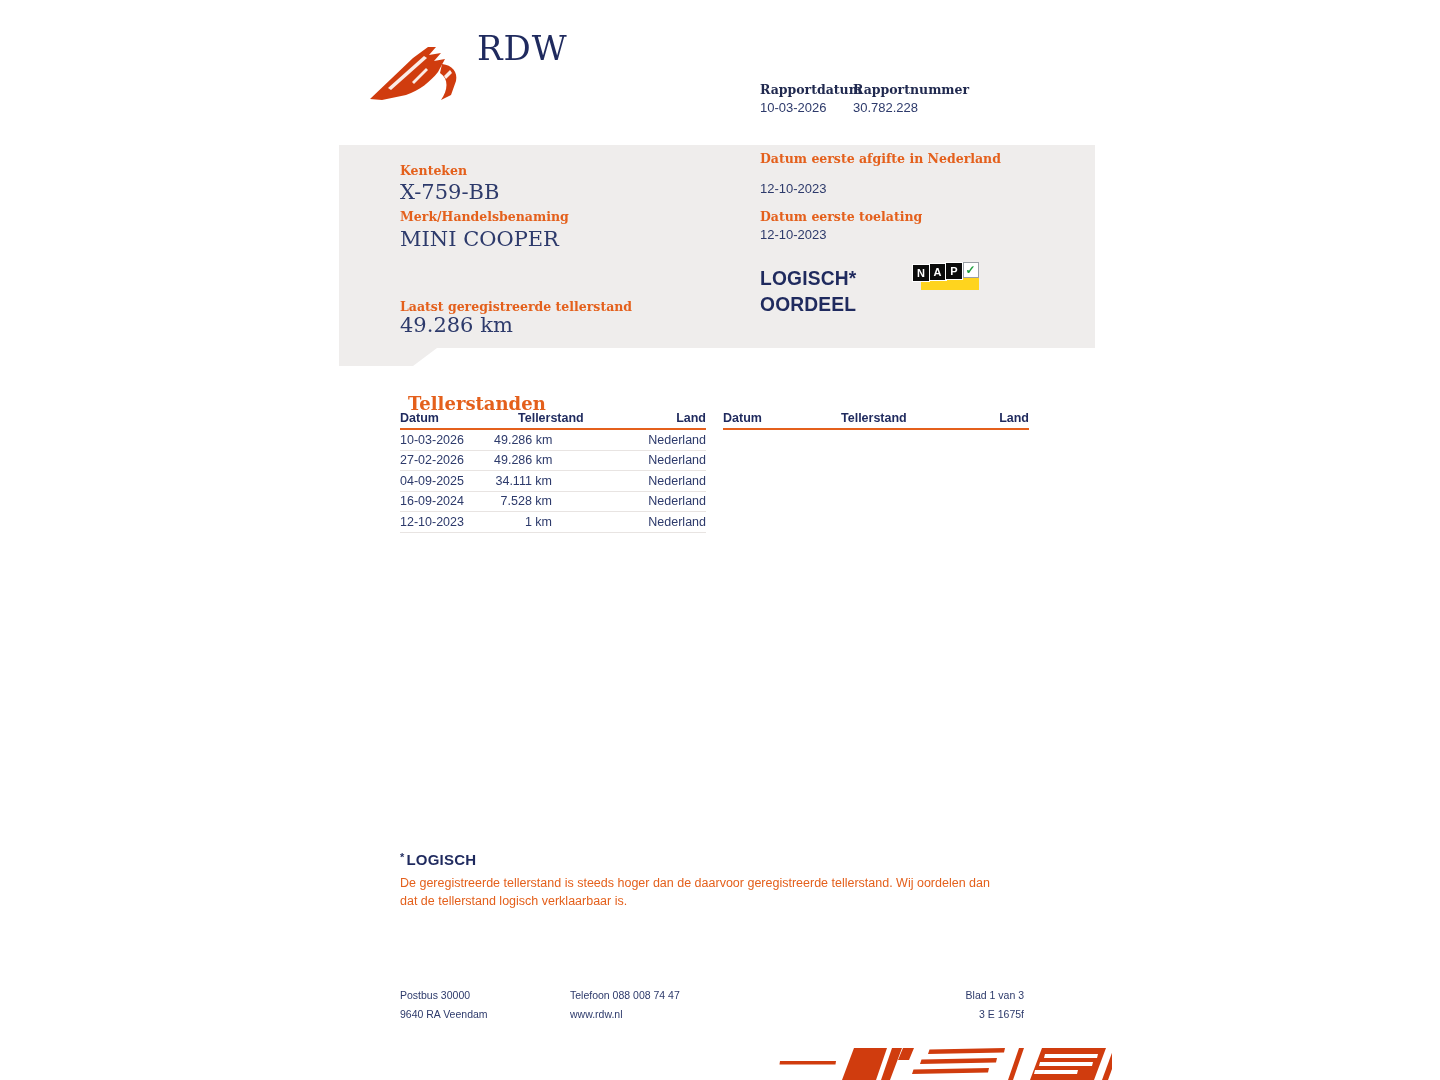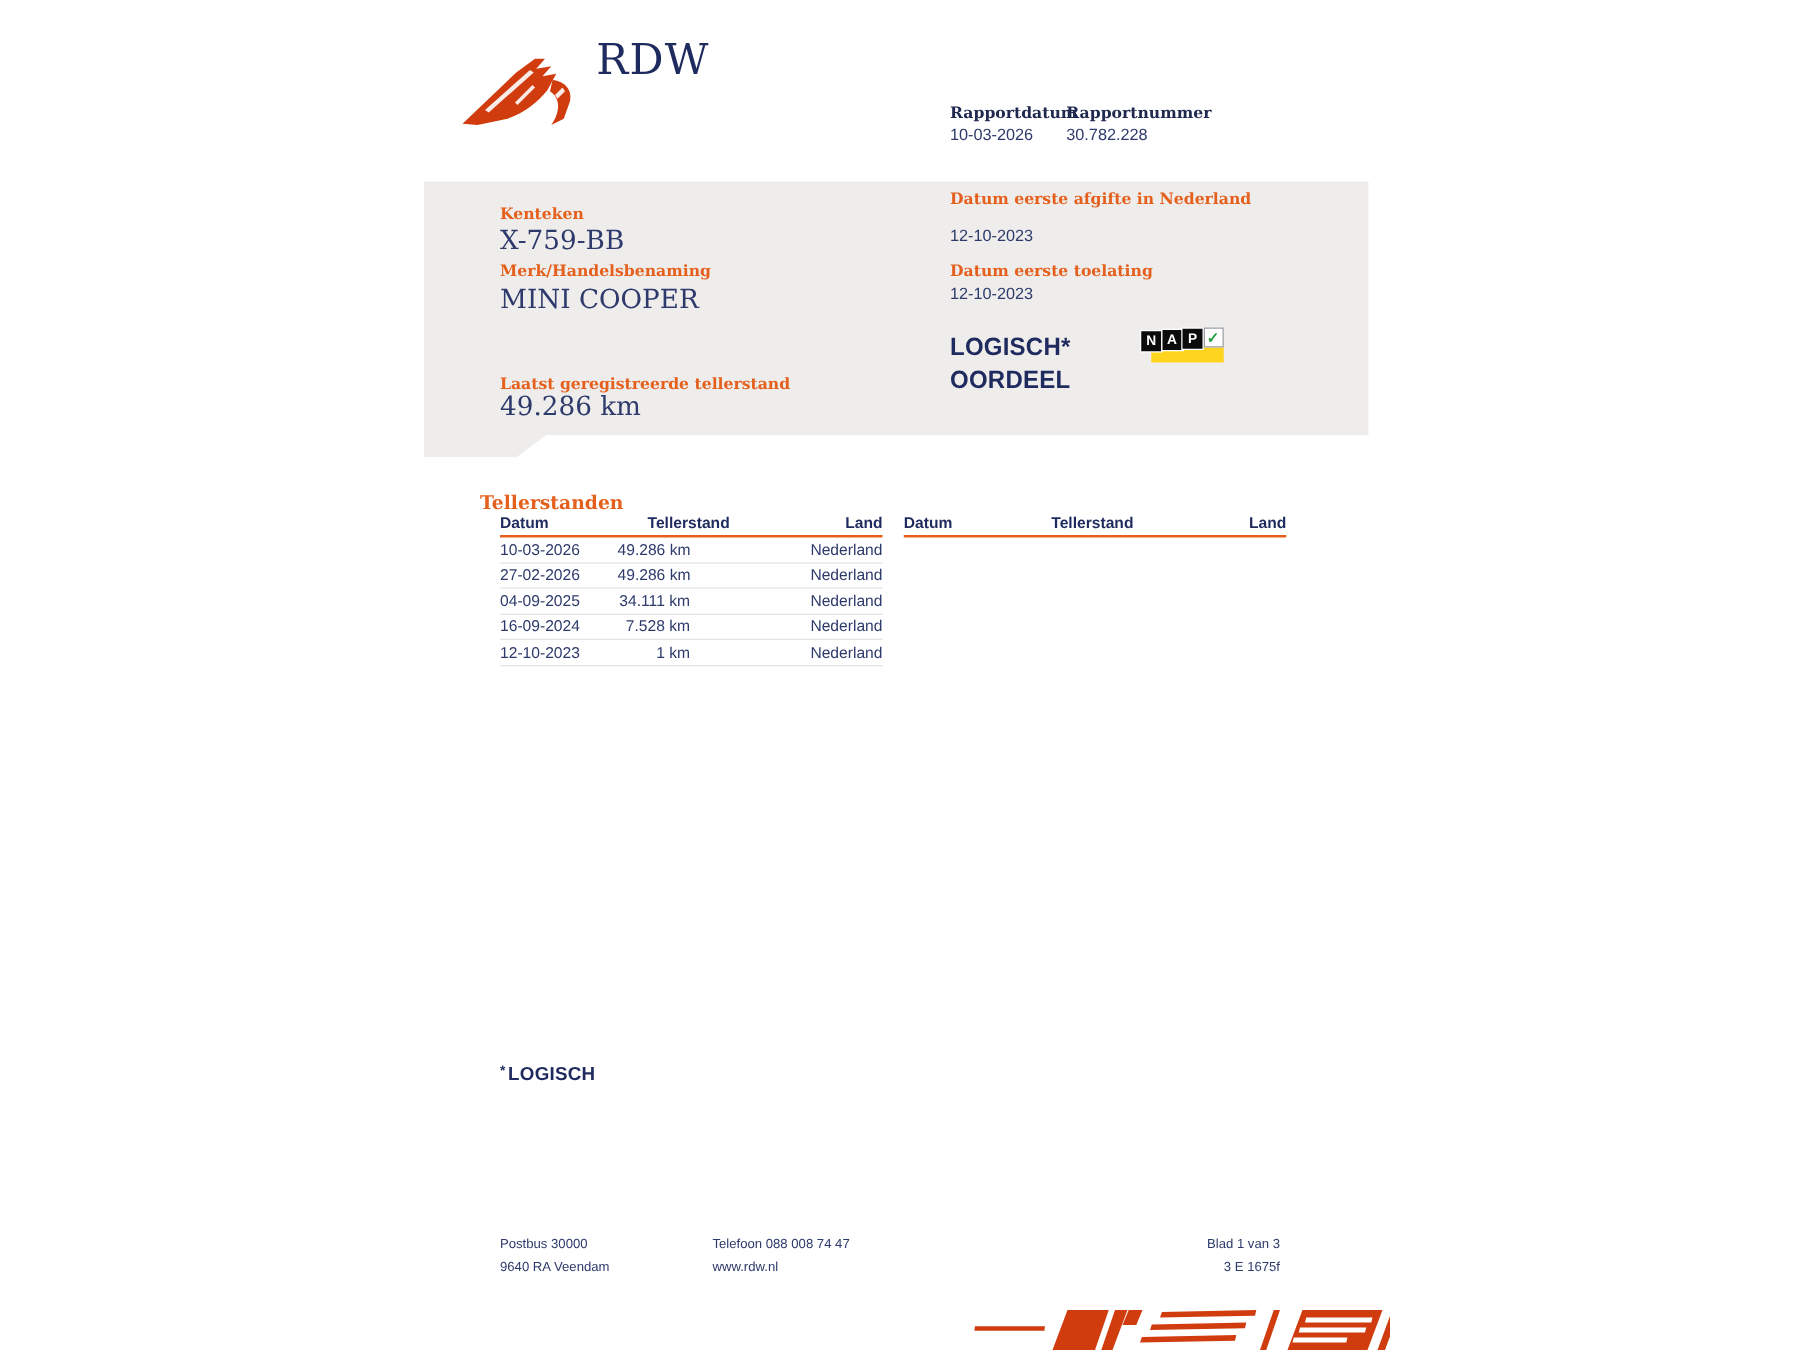--- a/index.html
+++ b/index.html
@@ -65,22 +65,22 @@
     box-shadow:0 0 0 1px #fff;
   }
   .nap-check{
     position:absolute;width:16px;height:16px;background:#fff;color:var(--green);
     border:1.5px solid #9aa0a6;font-size:12px;font-weight:bold;
     display:flex;align-items:center;justify-content:center;
   }
 
   
   .section-title{
-    left:384px;top:393px;font-family:"DejaVu Serif",serif;font-weight:bold;
-    font-size:15px;color:var(--orange);
+    left:408px;top:393px;font-family:"DejaVu Serif",serif;font-weight:bold;
+    font-size:18px;color:var(--orange);
   }
   .mtable{width:306px;font-size:12.5px;color:var(--ink);}
   .mtable-left{left:400px;top:411px;}
   .mtable-right{left:723px;top:411px;}
   .mt-head{
     display:grid;grid-template-columns:94px 58px 1fr;
     font-weight:bold;color:var(--navy);padding-bottom:3px;
     border-bottom:2px solid var(--orange);white-space:nowrap;gap:24px;
   }
   .mt-head span:nth-child(3){text-align:right;margin-left:44px;}
@@ -196,20 +196,21 @@
     <div class="mt-head">
       <span>Datum</span>
       <span>Tellerstand</span>
       <span>Land</span>
     </div>
   </div>
 
   <div class="abs expl-head">
     <span class="ast">*</span><span>LOGISCH</span>
   </div>
+  <div class="abs expl-body">De geregistreerde tellerstand is steeds hoger dan de daarvoor geregistreerde tellerstand. Wij oordelen dan dat de tellerstand logisch verklaarbaar is.</div>
 
   <div class="abs foot" style="left:400px;top:989px;">Postbus 30000</div>
   <div class="abs foot" style="left:400px;top:1008px;">9640 RA Veendam</div>
   <div class="abs foot" style="left:570px;top:989px;">Telefoon 088 008 74 47</div>
   <div class="abs foot" style="left:570px;top:1008px;">www.rdw.nl</div>
   <div class="abs foot foot-right" style="right:416px;top:989px;">Blad 1 van 3</div>
   <div class="abs foot foot-right" style="right:416px;top:1008px;">3 E 1675f</div>
 
   <svg class="abs stripes-svg" viewBox="0 0 340 34" xmlns="http://www.w3.org/2000/svg">
     <g fill="#D03C0E">

